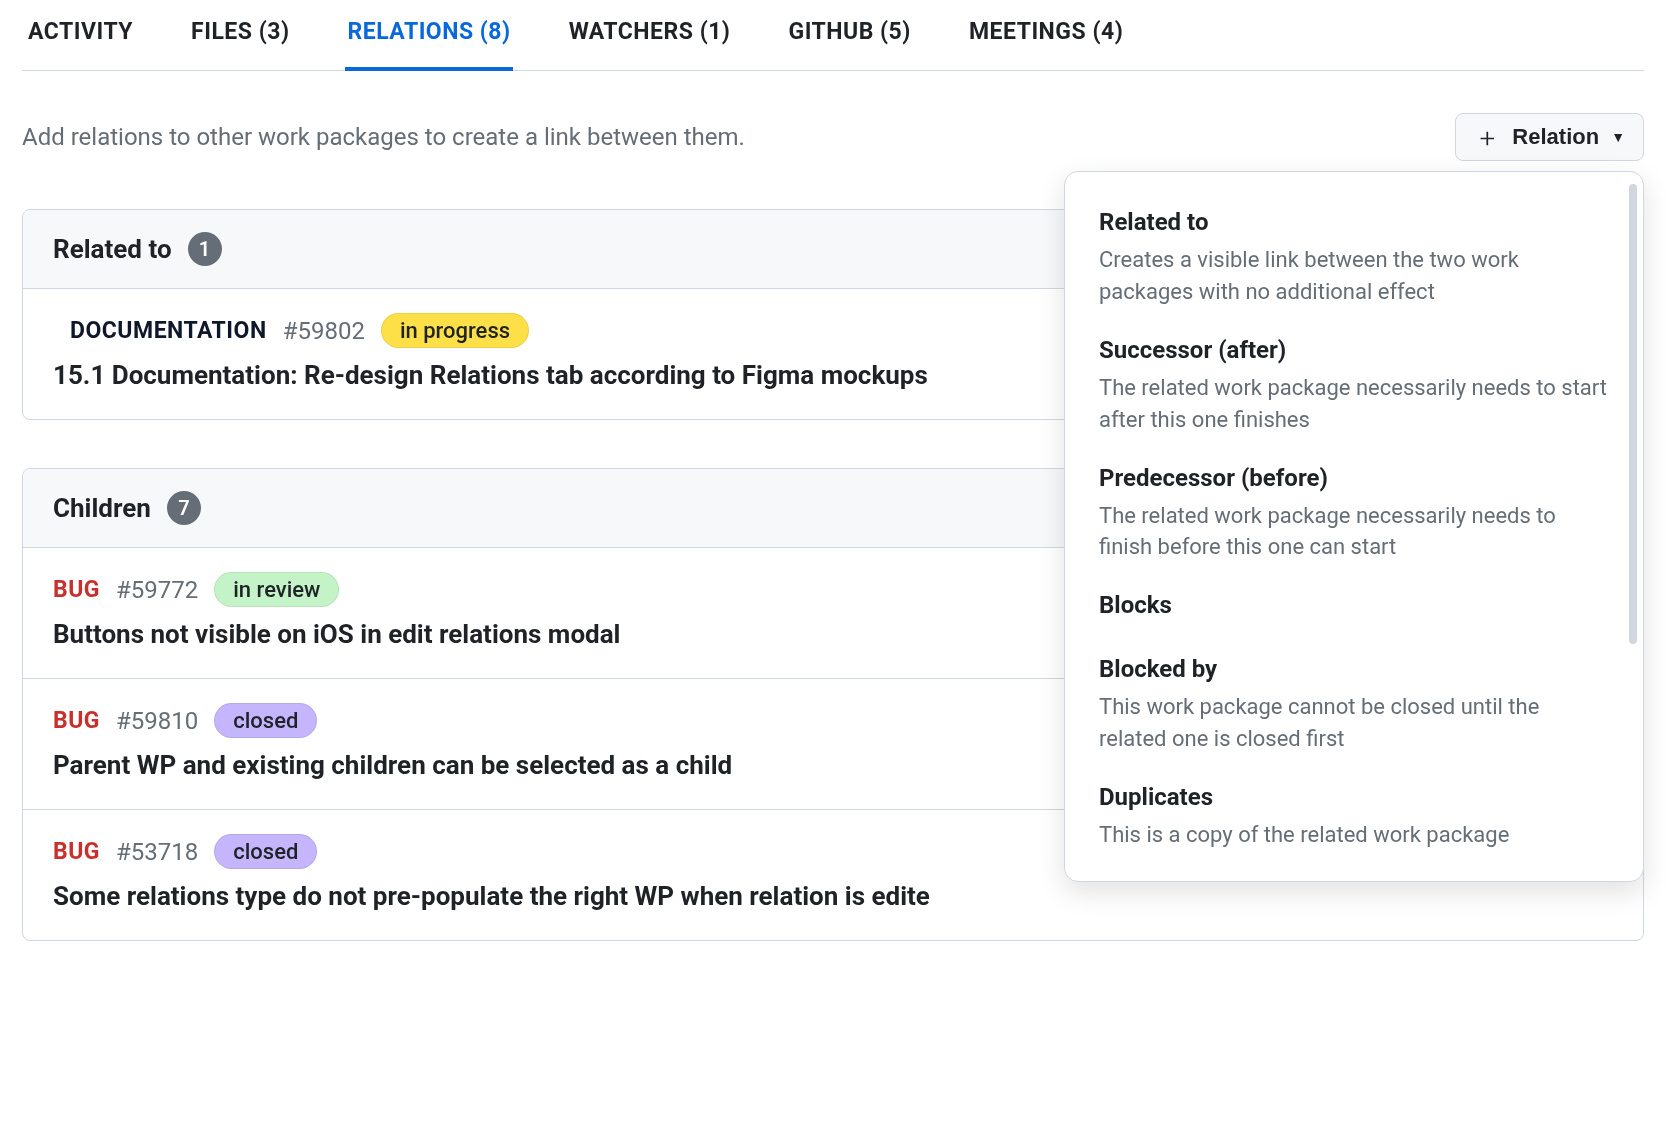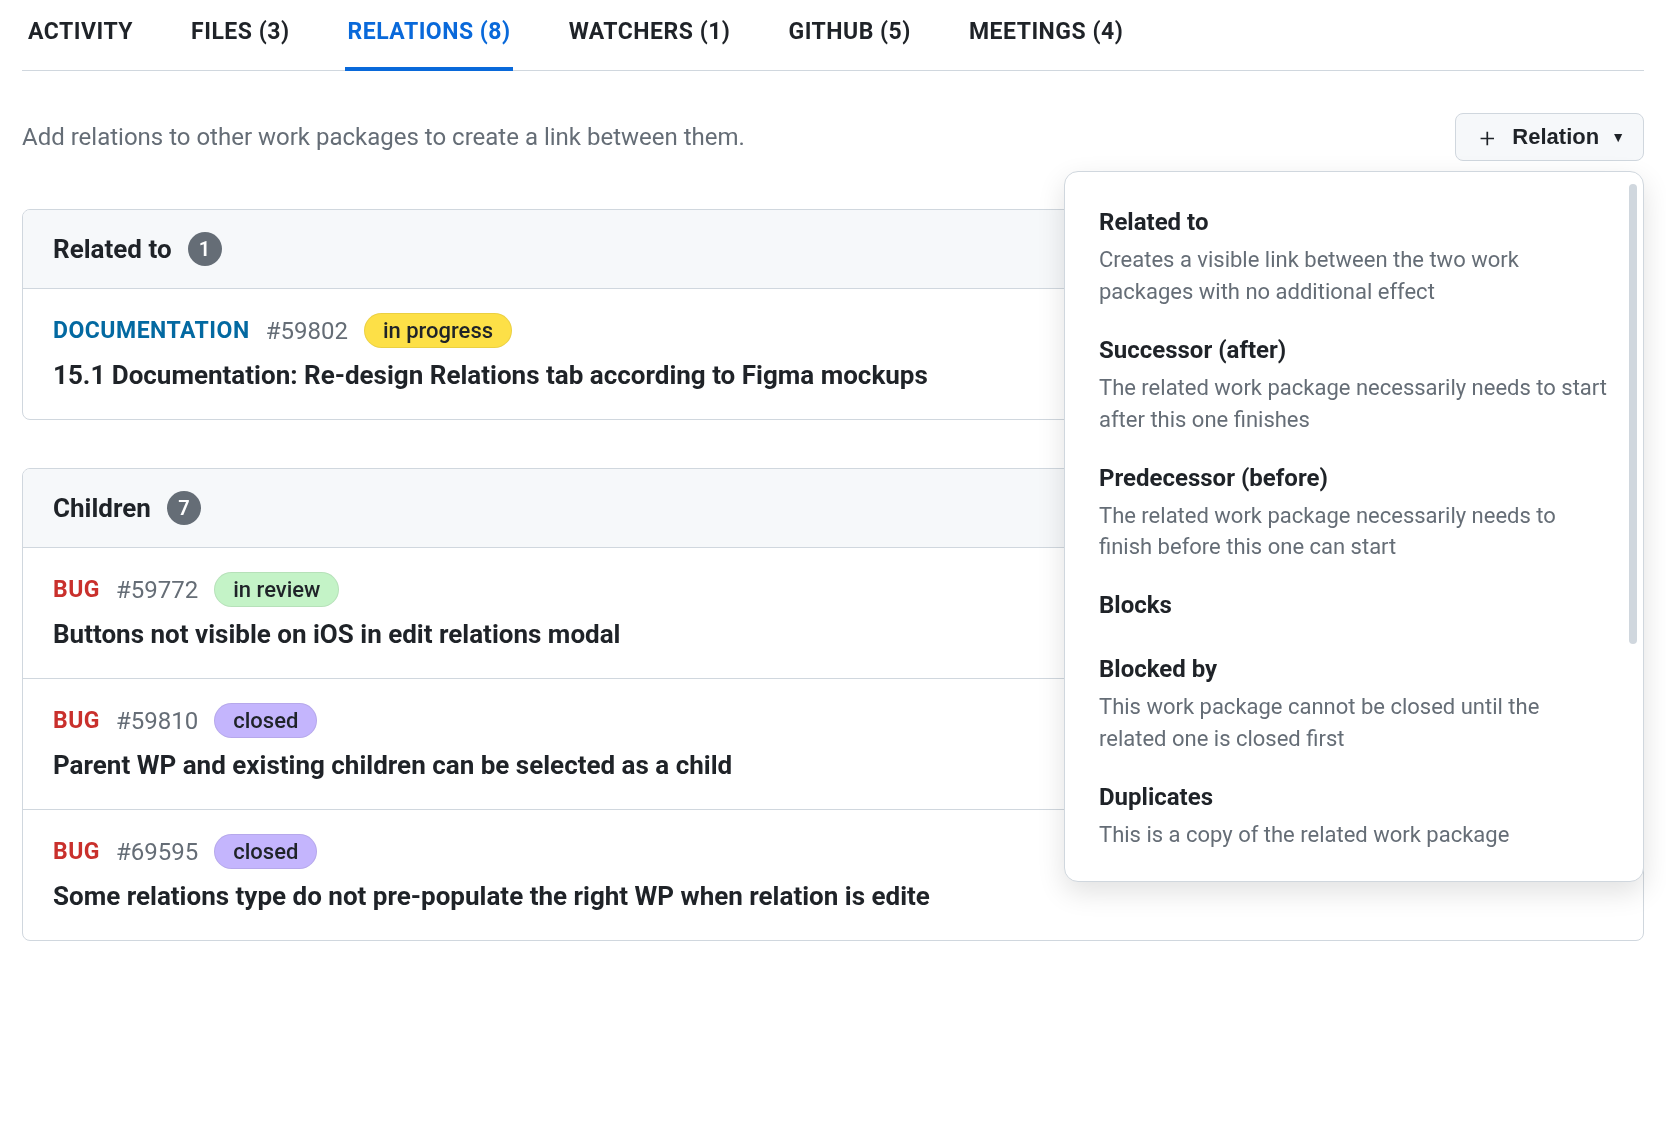--- a/index.html
+++ b/index.html
@@ -159,21 +159,21 @@
     gap: 16px;
     margin-bottom: 10px;
     flex-wrap: wrap;
   }
   .type-label {
     font-size: 23px;
     font-weight: 700;
     letter-spacing: 0.5px;
     text-transform: uppercase;
   }
-  .type-documentation { color: #0369a1; }
+  .type-documentation { color: #0f172a; margin-left: 17px; }
   .type-bug { color: #c9302c; }
   .wp-id {
     font-size: 24px;
     color: #656d76;
   }
   .status-pill {
     display: inline-flex;
     align-items: center;
     padding: 4px 18px;
     border-radius: 999px;
@@ -280,18 +280,18 @@
       <span class="type-label type-bug">BUG</span>
       <span class="wp-id">#59810</span>
       <span class="status-pill status-closed">closed</span>
     </div>
     <div class="row-title">Parent WP and existing children can be selected as a child</div>
   </div>
 
   <div class="row">
     <div class="row-meta">
       <span class="type-label type-bug">BUG</span>
-      <span class="wp-id">#69595</span>
+      <span class="wp-id">#53718</span>
       <span class="status-pill status-closed">closed</span>
     </div>
     <div class="row-title clip">Some relations type do not pre-populate the right WP when relation is edite</div>
   </div>
 </div>
 
 </body></html>

